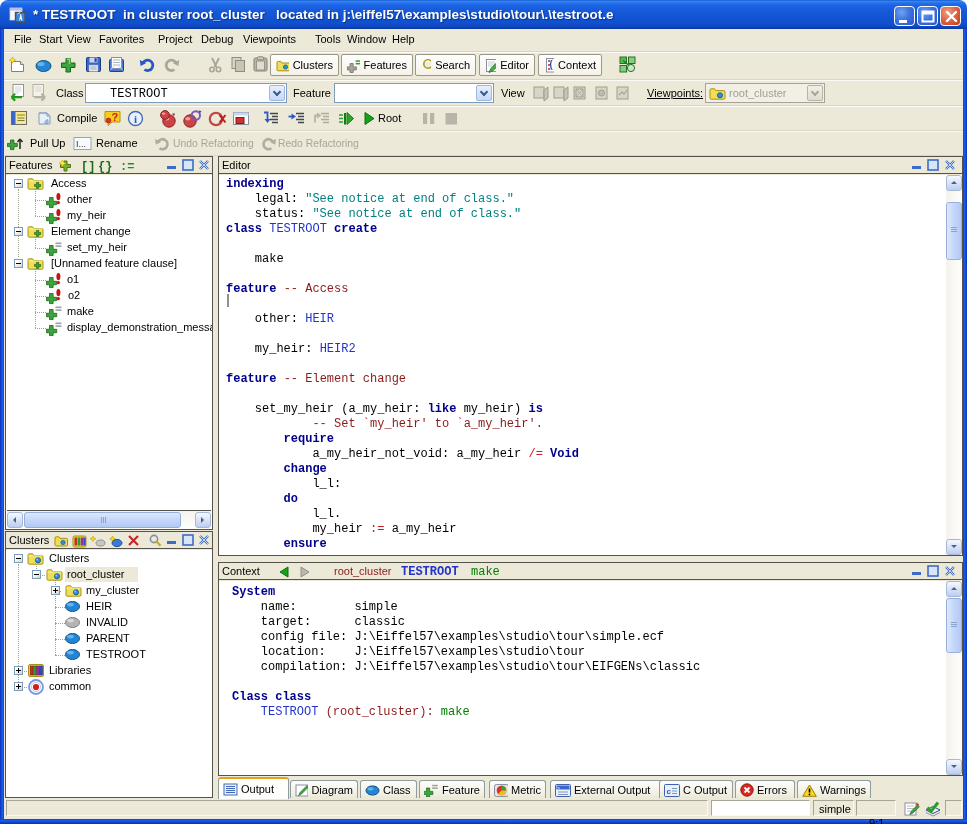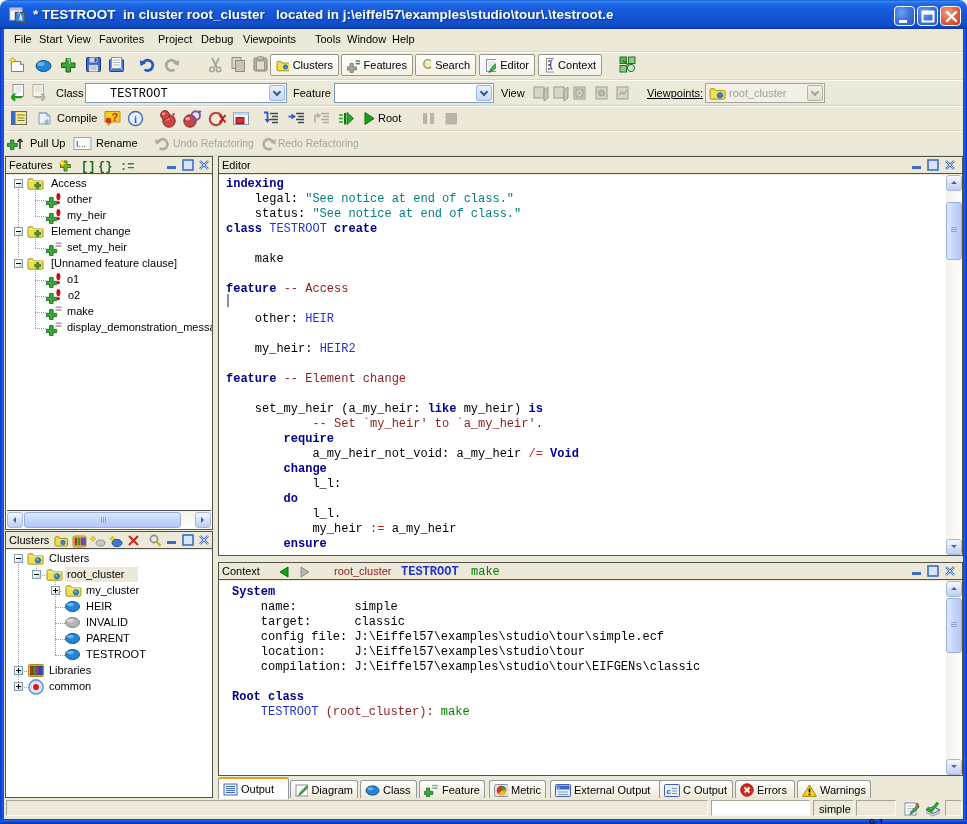--- a/index.html
+++ b/index.html
@@ -724,21 +724,21 @@
         </svg></div>
 </div>
 <div class="pbody" id="ctxbody">
 <pre class="abs" style="left:13px;top:4px;"><span class="k">System</span>
     name:        simple
     target:      classic
     config file: J:\Eiffel57\examples\studio\tour\simple.ecf
     location:    J:\Eiffel57\examples\studio\tour
     compilation: J:\Eiffel57\examples\studio\tour\EIFGENs\classic
 
-<span class="k">Root class</span>
+<span class="k">Class class</span>
     <span class="cn">TESTROOT</span> <span class="cm">(root_cluster):</span> <span class="gr">make</span></pre>
 
 <div class="sb" style="right:0;top:0;bottom:0;width:16px;"></div>
 <div class="sbbtn" style="right:0;top:0;">
         <i style="margin:-5px 0 0 -3.5px;border-bottom-color:#4D6185;"></i>
       </div>
 <div class="sbbtn" style="right:0;bottom:0;">
         <i style="margin:-2px 0 0 -3.5px;border-top-color:#4D6185;"></i>
       </div>
 <div class="sbthumb" style="right:0;top:17px;height:55px;width:16px;">

